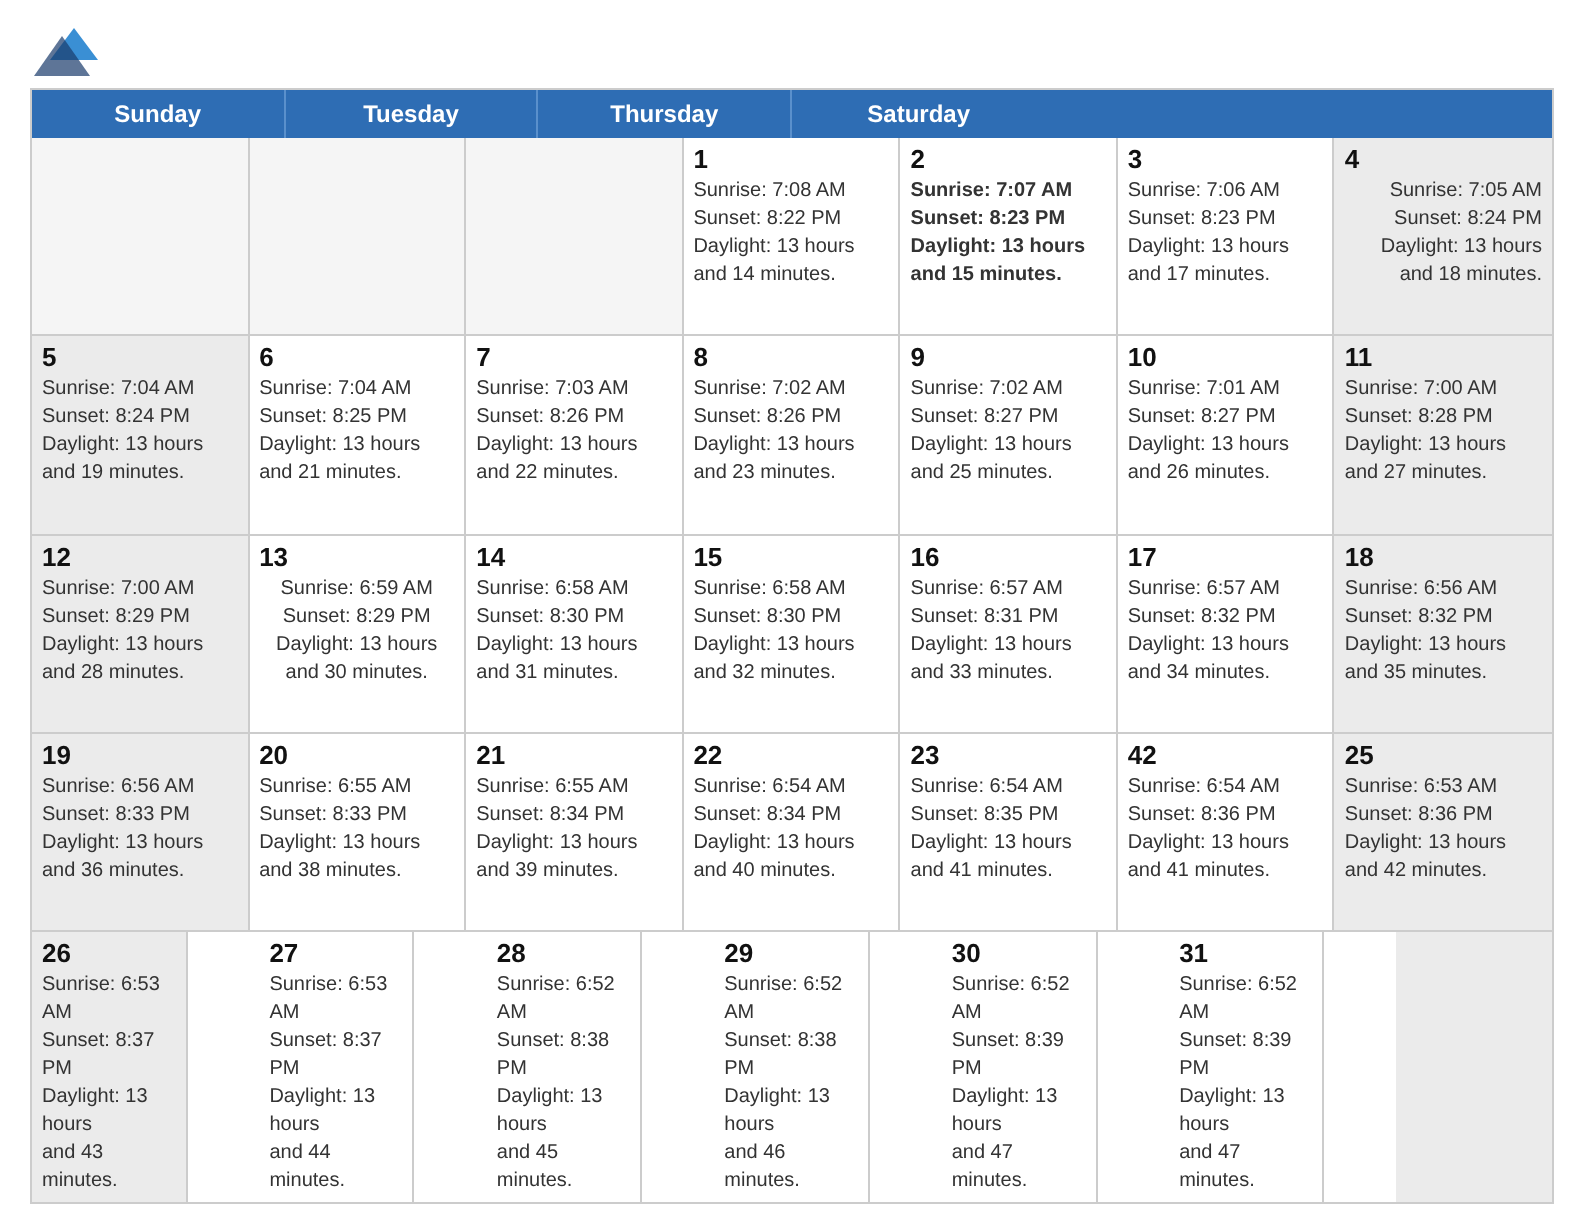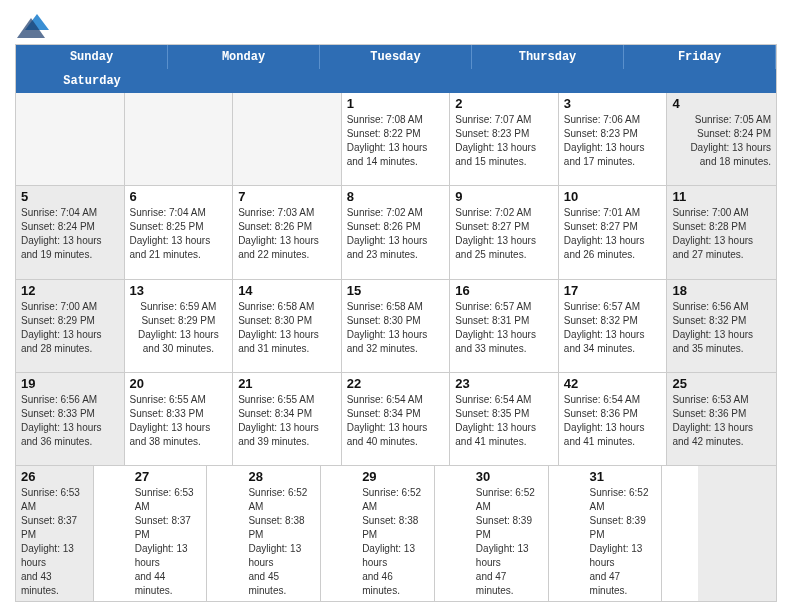--- a/index.html
+++ b/index.html
@@ -40,23 +40,22 @@
       color: #333;
     }
     .calendar {
       flex: 1;
       display: flex;
       flex-direction: column;
       border: 1px solid #ccc;
     }
     .cal-header {
       display: grid;
-      grid-template-columns: repeat(5, 1fr);
+      grid-template-columns: repeat(6, 1fr);
       background: #2e6db4;
-      font-family: Liberation Mono, monospace;
     }
     .cal-header-cell {
       color: #fff;
       font-size: 12px;
       font-weight: bold;
       text-align: center;
       padding: 5px 2px;
       border-right: 1px solid #5a90cc;
     }
     .cal-header-cell:last-child { border-right: none; }
@@ -116,41 +115,39 @@
     </div>
     <div class="title-block">
       <div class="main-title"></div>
       <div class="subtitle"></div>
     </div>
   </div>
 
   <div class="calendar">
     <div class="cal-header" id="cal-header">
         <div class="cal-header-cell">Sunday</div>
-        <div class="cal-header-cell">Monday</div>
         <div class="cal-header-cell">Tuesday</div>
         <div class="cal-header-cell">Thursday</div>
-        <div class="cal-header-cell">Friday</div>
         <div class="cal-header-cell">Saturday</div>
       </div>
     <div class="cal-body" id="cal-body">
         <div class="cal-row">
           <div class="cal-cell empty"></div>
           <div class="cal-cell empty"></div>
           <div class="cal-cell empty"></div>
           <div class="cal-cell">
             <div class="day-num">1</div>
             <div class="day-info" style="white-space: pre-line;">Sunrise: 7:08 AM
 Sunset: 8:22 PM
 Daylight: 13 hours
 and 14 minutes.</div>
           </div>
           <div class="cal-cell">
             <div class="day-num">2</div>
-            <div class="day-info" style="white-space: pre-line;">Sunrise: 7:07 AM
+            <div class="day-info" style="white-space: pre-line; font-weight: bold;">Sunrise: 7:07 AM
 Sunset: 8:23 PM
 Daylight: 13 hours
 and 15 minutes.</div>
           </div>
           <div class="cal-cell">
             <div class="day-num">3</div>
             <div class="day-info" style="white-space: pre-line;">Sunrise: 7:06 AM
 Sunset: 8:23 PM
 Daylight: 13 hours
 and 17 minutes.</div>

